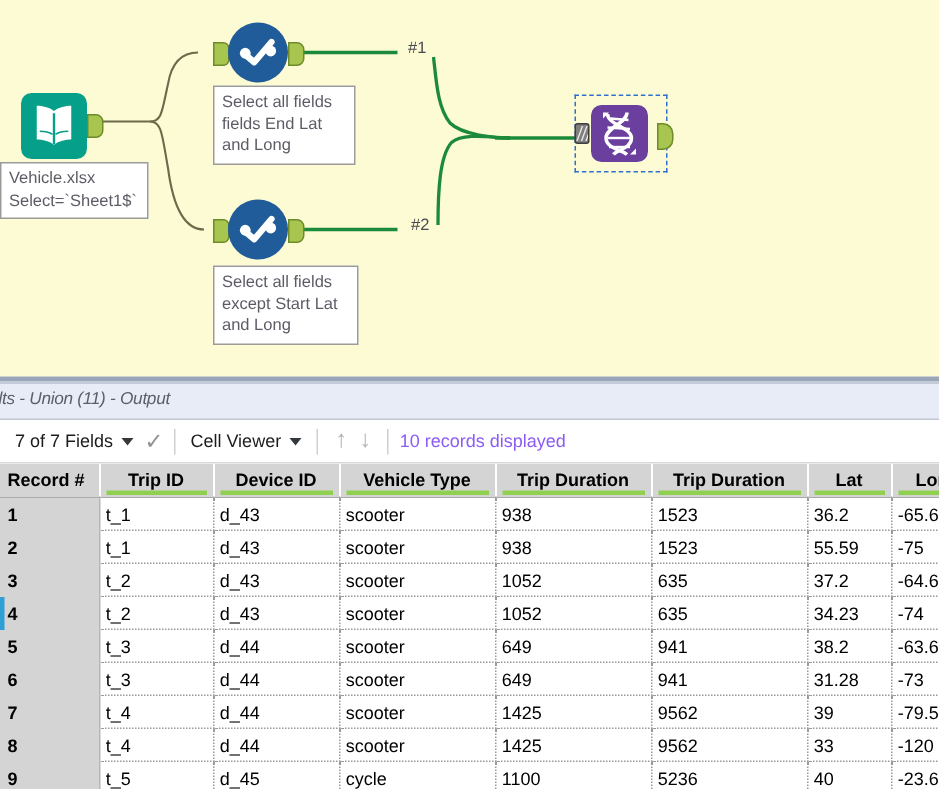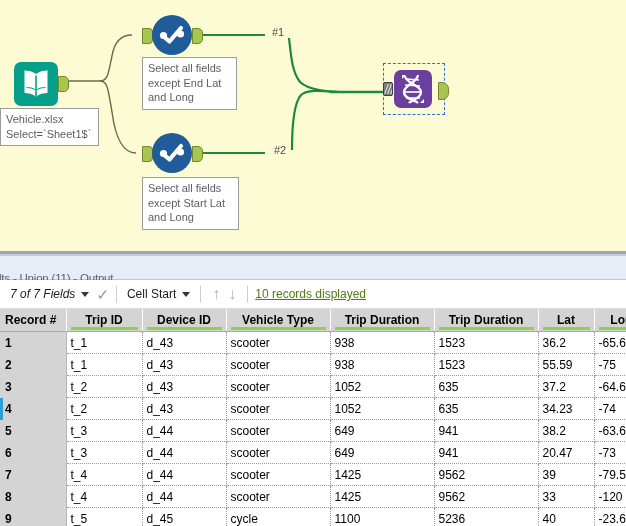--- a/index.html
+++ b/index.html
@@ -140,25 +140,26 @@
 
   .tabstrip {
     position: absolute;
     left: 0; top: 0;
     width: 626px; height: 23px;
     background: #e8ecf7;
     border-bottom: 1px solid #c0c6d4;
   }
   .tabstrip .tab-title {
     position: absolute;
-    left: -1px; top: 16px;
+    left: -1px; top: 4px;
     font-size: 11.5px;
     color: #5a5f6b;
     white-space: nowrap;
     letter-spacing: -0.2px;
+    font-style: italic;
   }
 
   .toolbar {
     position: absolute;
     left: 0; top: 24px;
     width: 626px; height: 28px;
     background: #ffffff;
     border-bottom: 1px solid #d8d8d8;
     display: flex;
     align-items: center;
@@ -179,24 +180,24 @@
     border-right: 4px solid transparent;
     border-top: 5px solid #33383d;
     margin-left: 2px;
   }
   .sep {
     width: 1px;
     height: 17px;
     background: #cfcfcf;
     margin: 0 7px;
   }
-  .tb-first { margin-left: 7px; font-style: italic; }
+  .tb-first { margin-left: 7px; }
   .check-icon { color: #8f9396; font-size: 15px; line-height: 1; margin-left: 4px; }
   .arrow-icon { color: #b0b4b8; font-size: 16px; line-height: 1; padding: 0 4px; }
-  .records { color: #4d7c0f; text-decoration: underline; }
+  .records { color: #8b5cf6; }
 
   
   .grid {
     position: absolute;
     left: 0; top: 53px;
     width: 626px;
     height: 217px;
     overflow: hidden;
   }
 
@@ -306,21 +307,21 @@
         <svg viewBox="0 0 40 40" width="40" height="40">
           <circle cx="11.5" cy="20.5" r="3.6" fill="#ffffff"></circle>
           <circle cx="28.5" cy="19" r="3.6" fill="#ffffff"></circle>
           <path d="M11 21 L17.5 26.5 L29 13" stroke="#ffffff" stroke-width="4.2" fill="none" stroke-linecap="round" stroke-linejoin="round"></path>
         </svg>
       </div>
       <div class="nub" style="left:40px; top:13px;"></div>
     </div>
     <div class="anno" style="left:142px; top:57px; width:95px;">
       <div>Select all fields</div>
-      <div>except End Lat</div>
+      <div>fields End Lat</div>
       <div>and Long</div>
     </div>
 
     <div class="node" style="left:152px; top:133px;">
       <div class="nub-in" style="left:-10px; top:13px;"></div>
       <div class="icon-select">
         <svg viewBox="0 0 40 40" width="40" height="40">
           <circle cx="11.5" cy="20.5" r="3.6" fill="#ffffff"></circle>
           <circle cx="28.5" cy="19" r="3.6" fill="#ffffff"></circle>
           <path d="M11 21 L17.5 26.5 L29 13" stroke="#ffffff" stroke-width="4.2" fill="none" stroke-linecap="round" stroke-linejoin="round"></path>
@@ -370,21 +371,21 @@
     </div>
 
     <div class="toolbar">
       <div class="tb-item tb-first">
         <span class="tb-label">7 of 7 Fields</span>
         <span class="caret"></span>
       </div>
       <span class="check-icon">✓</span>
       <div class="sep"></div>
       <div class="tb-item">
-        <span class="tb-label">Cell Start</span>
+        <span class="tb-label">Cell Viewer</span>
         <span class="caret"></span>
       </div>
       <div class="sep"></div>
       <span class="arrow-icon">↑</span>
       <span class="arrow-icon">↓</span>
       <div class="sep"></div>
       <span class="records">10 records displayed</span>
     </div>
 
     <div class="grid">
@@ -462,21 +463,21 @@
               <td>38.2</td>
               <td>-63.654</td>
             </tr>
             <tr>
               <td class="rec-cell">6</td>
               <td>t_3</td>
               <td>d_44</td>
               <td>scooter</td>
               <td>649</td>
               <td>941</td>
-              <td>20.47</td>
+              <td>31.28</td>
               <td>-73</td>
             </tr>
             <tr>
               <td class="rec-cell">7</td>
               <td>t_4</td>
               <td>d_44</td>
               <td>scooter</td>
               <td>1425</td>
               <td>9562</td>
               <td>39</td>

